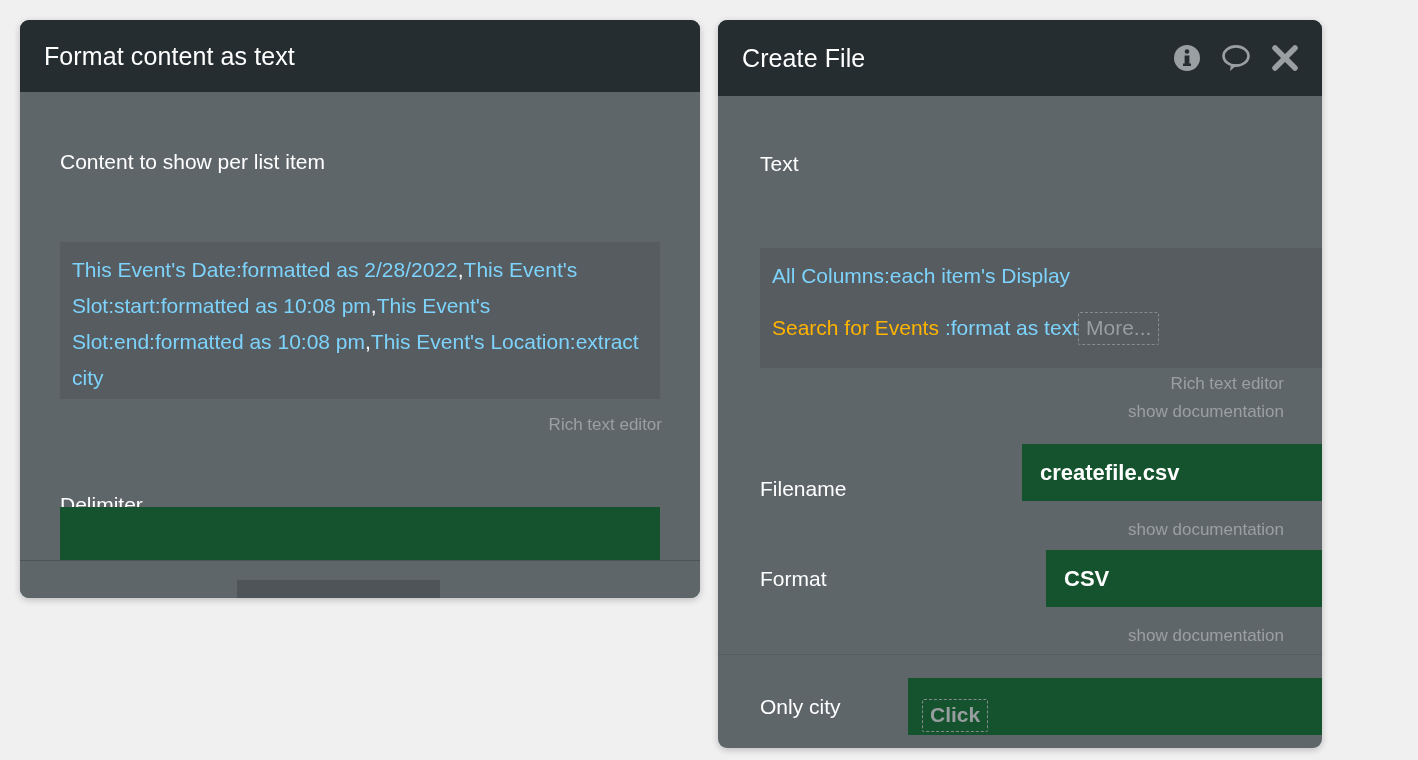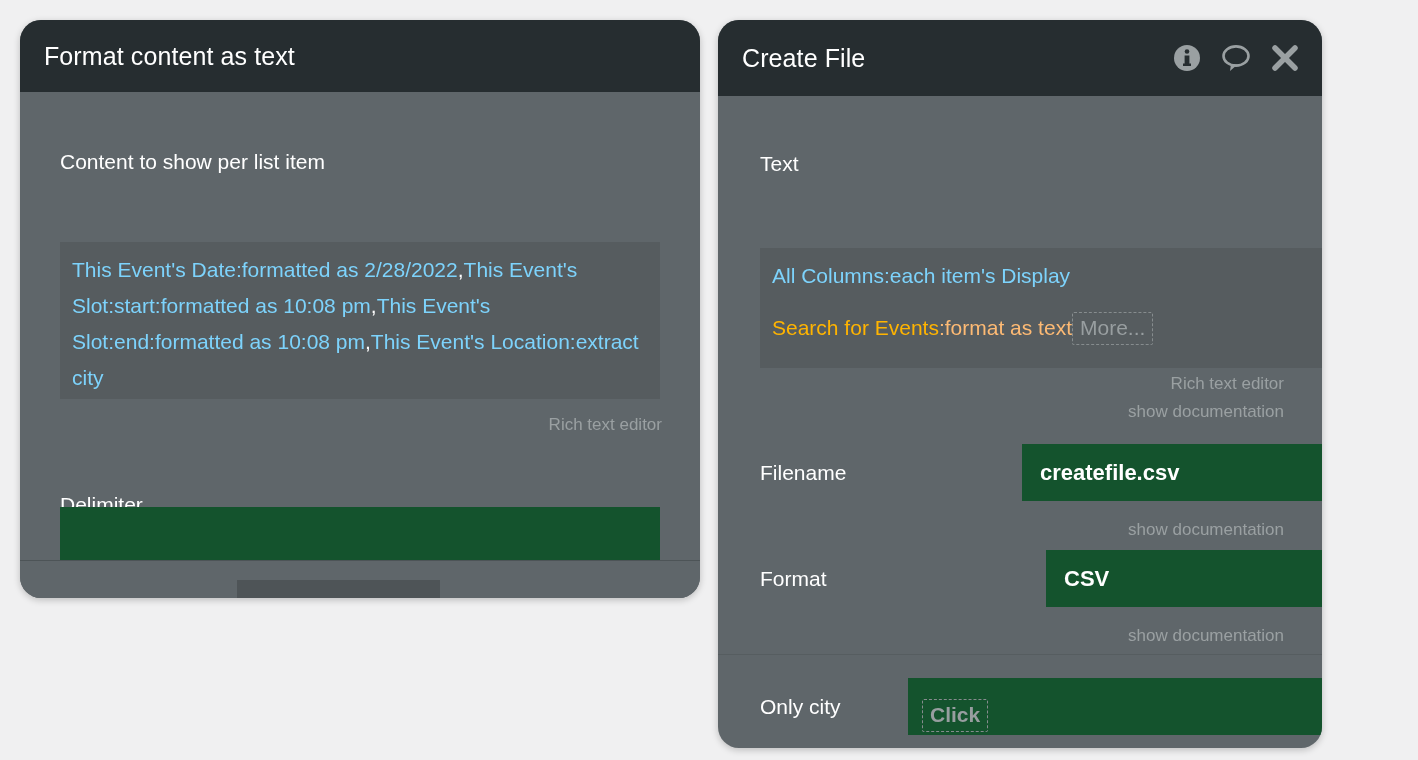--- a/index.html
+++ b/index.html
@@ -14,21 +14,21 @@
     font-family: "Liberation Sans", sans-serif;
     overflow: hidden;
     position: relative;
     -webkit-font-smoothing: antialiased;
   }
 
   
   .panel {
     position: absolute;
     background: #5f666a;
-    border-radius: 21px;
+    border-radius: 9px;
     box-shadow: 0 2px 7px rgba(0,0,0,0.22);
     overflow: hidden;
   }
   .panel-header {
     background: #262d30;
     height: 72px;
     display: flex;
     align-items: center;
     padding: 0 22px 0 24px;
     box-sizing: border-box;
@@ -78,21 +78,21 @@
   .rich-box {
     background: #565c5f;
     box-sizing: border-box;
     padding: 10px 12px 8px 12px;
     line-height: 36px;
     font-size: 21px;
     word-wrap: break-word;
   }
   .tok-blue   { color: #7dd3fc; }
   .tok-orange { color: #ffb400; }
-  .tok-white  { color: #fdba74; }
+  .tok-white  { color: #7dd3fc; margin-left: 6px; }
   .tok-comma  { color: #ffffff; }
   .chip-dashed {
     display: inline-block;
     border: 1px dashed #868c8e;
     color: #989ea0;
     padding: 2px 7px 3px 7px;
     font-size: 21px;
     line-height: 26px;
     border-radius: 2px;
     cursor: pointer;
@@ -214,21 +214,21 @@
   .rp-note-doc1 {
     position: absolute;
     right: 38px;
     top: 306px;
   }
   .row {
     position: absolute;
     display: flex;
     align-items: center;
   }
-  .rp-row-filename { left: 42px; top: 348px; }
+  .rp-row-filename { left: 42px; top: 348px; align-items: flex-end; }
   .rp-row-format   { left: 42px; top: 454px; gap: 24px; }
   .row .field-label { width: 262px; }
   .row .input-box {
     width: 338px;
     height: 57px;
     display: flex;
     align-items: center;
     padding: 0 18px;
     color: #ffffff;
     font-size: 22px;

